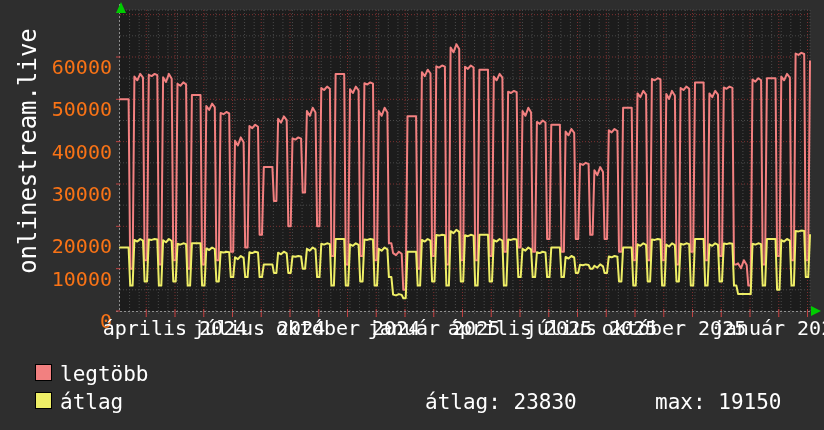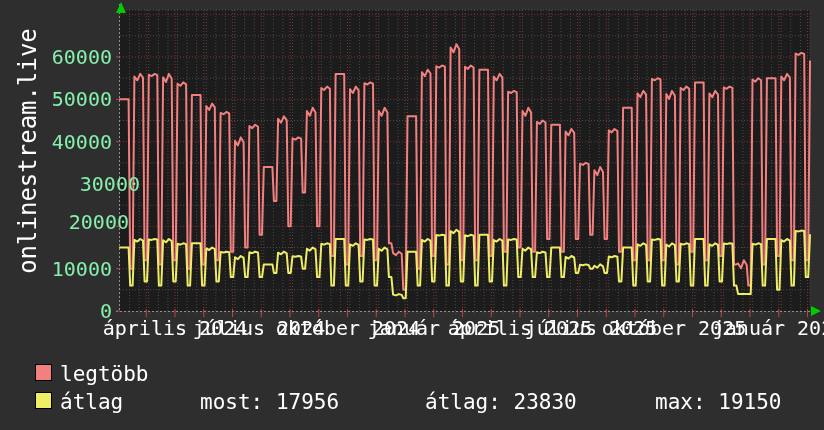--- a/index.html
+++ b/index.html
@@ -1,21 +1,21 @@
 <!DOCTYPE html>
 <html><head>
 <meta charset="utf-8">
 <style>
   html,body{margin:0;padding:0;background:#2e2e2e;}
   #window{position:relative;width:824px;height:430px;background:#2e2e2e;overflow:hidden;
           font-family:"DejaVu Sans Mono","Liberation Mono",monospace;color:#ffffff;}
   #plot-svg{position:absolute;left:0;top:0;}
   .vtitle{position:absolute;left:-95px;top:139px;width:246px;text-align:center;
           font-size:24px;line-height:24px;transform:rotate(-90deg);color:#fff;white-space:nowrap;}
-  .ylabel{position:absolute;left:0;width:112px;text-align:right;font-size:20px;line-height:22px;color:#86efac;}
+  .ylabel{position:absolute;left:0;width:112px;text-align:right;font-size:20px;line-height:22px;color:#f97316;margin-top:10px;}
   .xlabel{position:absolute;top:317px;transform:translateX(-50%);font-size:20px;line-height:22px;
           color:#fff;white-space:nowrap;}
   .lrow{position:absolute;left:0;width:732px;height:26px;}
   .lrow1{top:362px;}
   .lrow2{top:390px;}
   .swatch{position:absolute;left:35px;top:2px;width:15px;height:15px;border:1px solid #000;}
   .litem{position:absolute;left:60px;top:0;font-size:21px;line-height:24px;}
   .stat{position:absolute;top:0;font-size:21px;line-height:24px;white-space:pre;}
   .stat1{left:200px;} .stat2{left:425px;} .stat3{left:655px;text-align:right;}
 </style>
@@ -174,22 +174,22 @@
       <polyline points="120.0,247.5 122.9,247.5 125.8,247.5 128.6,247.5 130.2,285.6 132.6,285.6 134.4,240.0 137.3,241.6 140.2,239.0 143.0,240.6 144.6,281.4 147.0,281.4 148.8,239.4 151.7,239.9 154.6,239.0 157.3,239.5 158.9,285.6 161.3,285.6 163.1,240.3 166.0,242.3 168.9,239.0 171.7,241.0 173.3,281.4 175.7,281.4 177.5,243.8 180.4,244.6 183.3,243.3 186.1,244.1 187.7,285.6 190.1,285.6 191.9,243.3 194.8,243.3 197.7,243.3 200.5,243.3 202.1,285.6 204.5,285.6 206.3,248.5 209.2,250.0 212.1,247.5 214.8,249.0 216.4,281.4 218.8,281.4 220.6,252.1 223.5,252.6 226.4,251.7 229.2,252.2 230.8,277.1 233.2,277.1 235.0,257.3 237.9,259.2 240.8,256.0 243.6,257.9 245.2,277.1 247.6,277.1 249.4,252.3 252.3,253.1 255.2,251.7 258.0,252.5 259.6,277.1 262.0,277.1 263.8,264.4 266.6,264.4 269.6,264.4 272.4,264.4 273.9,272.9 276.4,272.9 278.1,252.7 281.0,254.3 283.9,251.7 286.7,253.3 288.3,272.9 290.7,272.9 292.5,256.3 295.4,256.8 298.3,256.0 301.1,256.5 302.7,268.7 305.1,268.7 306.9,248.8 309.8,250.7 312.7,247.5 315.5,249.4 317.1,277.1 319.5,277.1 321.3,243.8 324.1,244.6 327.1,243.3 329.9,244.1 331.4,285.6 333.9,285.6 335.6,239.0 338.5,239.0 341.4,239.0 344.2,239.0 345.8,285.6 348.2,285.6 350.0,244.3 352.9,245.8 355.8,243.3 358.6,244.8 360.2,281.4 362.6,281.4 364.4,239.4 367.3,239.9 370.2,239.0 373.0,239.5 374.6,285.6 377.0,285.6 378.8,248.8 381.6,250.7 384.6,247.5 387.4,249.4 388.9,277.1 391.4,277.1 393.1,294.6 396.0,295.4 398.9,294.1 401.7,294.9 403.3,298.3 405.7,298.3 407.5,251.7 410.4,251.7 413.3,251.7 416.1,251.7 417.7,285.6 420.1,285.6 421.9,240.0 424.8,241.6 427.7,239.0 430.5,240.6 432.1,281.4 434.5,281.4 436.3,235.1 439.1,235.6 442.1,234.8 444.9,235.3 446.4,285.6 448.9,285.6 450.6,231.2 453.5,233.1 456.4,229.9 459.2,231.9 460.8,281.4 463.2,281.4 465.0,235.3 467.9,236.2 470.8,234.8 473.6,235.6 475.2,285.6 477.6,285.6 479.4,234.8 482.3,234.8 485.2,234.8 488.0,234.8 489.6,281.4 492.0,281.4 493.8,240.0 496.6,241.6 499.6,239.0 502.4,240.6 503.9,285.6 506.4,285.6 508.1,239.4 511.0,239.9 513.9,239.0 516.7,239.5 518.3,277.1 520.7,277.1 522.5,248.8 525.4,250.7 528.3,247.5 531.1,249.4 532.7,277.1 535.1,277.1 536.9,252.3 539.8,253.1 542.7,251.7 545.5,252.5 547.1,277.1 549.5,277.1 551.3,247.5 554.1,247.5 557.0,247.5 559.9,247.5 561.5,277.1 563.9,277.1 565.6,257.0 568.5,258.5 571.4,256.0 574.2,257.5 575.8,272.9 578.2,272.9 580.0,264.8 582.9,265.3 585.8,264.4 588.6,264.9 590.2,268.7 592.6,268.7 594.4,265.7 597.3,267.7 600.2,264.4 603.0,266.4 604.6,272.9 607.0,272.9 608.8,256.5 611.6,257.3 614.5,256.0 617.4,256.8 619.0,281.4 621.4,281.4 623.1,247.5 626.0,247.5 628.9,247.5 631.7,247.5 633.3,285.6 635.7,285.6 637.5,244.3 640.4,245.8 643.3,243.3 646.1,244.8 647.7,281.4 650.1,281.4 651.9,239.4 654.8,239.9 657.7,239.0 660.5,239.5 662.1,285.6 664.5,285.6 666.3,244.6 669.1,246.5 672.0,243.3 674.9,245.2 676.5,281.4 678.9,281.4 680.6,243.8 683.5,244.6 686.4,243.3 689.2,244.1 690.8,285.6 693.2,285.6 695.0,239.0 697.9,239.0 700.8,239.0 703.6,239.0 705.2,285.6 707.6,285.6 709.4,244.3 712.3,245.8 715.2,243.3 718.0,244.8 719.6,281.4 722.0,281.4 723.8,243.6 726.6,244.1 729.5,243.3 732.4,243.8 734.0,285.6 736.4,285.6 738.1,294.1 741.0,294.1 743.9,294.1 746.7,294.1 748.3,294.1 750.7,294.1 752.5,243.8 755.4,244.6 758.3,243.3 761.1,244.1 762.7,285.6 765.1,285.6 766.9,239.0 769.8,239.0 772.7,239.0 775.5,239.0 777.1,289.8 779.5,289.8 781.3,240.0 784.1,241.6 787.0,239.0 789.9,240.6 791.5,285.6 793.9,285.6 795.6,230.9 798.5,231.4 801.4,230.6 804.2,231.1 805.8,277.1 808.2,277.1 810.0,235.0" fill="none" stroke="#eeee66" stroke-width="2" stroke-linejoin="round" stroke-linecap="round"></polyline>
       <polygon points="121,2 116,13 126,13" fill="#00cc00"></polygon>
       <polygon points="821,311 811,306 811,316" fill="#00cc00"></polygon>
     </svg>
 
   <div class="vtitle">onlinestream.live</div>
 
   <div id="ylabels">
       <div class="ylabel" style="top: 300px;">0</div>
       <div class="ylabel" style="top: 257.667px;">10000</div>
-      <div class="ylabel" style="top: 211px; padding-left: 17px;">20000</div>
-      <div class="ylabel" style="top: 173px; padding-left: 28px;">30000</div>
+      <div class="ylabel" style="top: 225px;">20000</div>
+      <div class="ylabel" style="top: 173px;">30000</div>
       <div class="ylabel" style="top: 130.667px;">40000</div>
       <div class="ylabel" style="top: 88.3333px;">50000</div>
       <div class="ylabel" style="top: 46px;">60000</div>
     </div>
   <div id="xlabels">
       <div class="xlabel" style="left: 175px;">április 2024</div>
       <div class="xlabel" style="left: 259px;">július 2024</div>
       <div class="xlabel" style="left: 348px;">október 2024</div>
       <div class="xlabel" style="left: 434px; text-align: center;">január 2025</div>
       <div class="xlabel" style="left: 520px;">április 2025</div>
@@ -199,18 +199,17 @@
     </div>
 
   <div class="lrow lrow1">
     <span class="swatch" style="background: rgb(242, 128, 128);"></span>
     <span class="litem">legtöbb</span>
   </div>
 
   <div class="lrow lrow2">
     <span class="swatch" style="background: rgb(238, 238, 102);"></span>
     <span class="litem">átlag</span>
-    <span class="stat stat1"><span>most:</span> <span>17956</span></span>
     <span class="stat stat2"><span>átlag:</span> <span>23830</span></span>
     <span class="stat stat3"><span>max:</span> <span>19150</span></span>
   </div>
 
 </div>
 
 </body></html>

